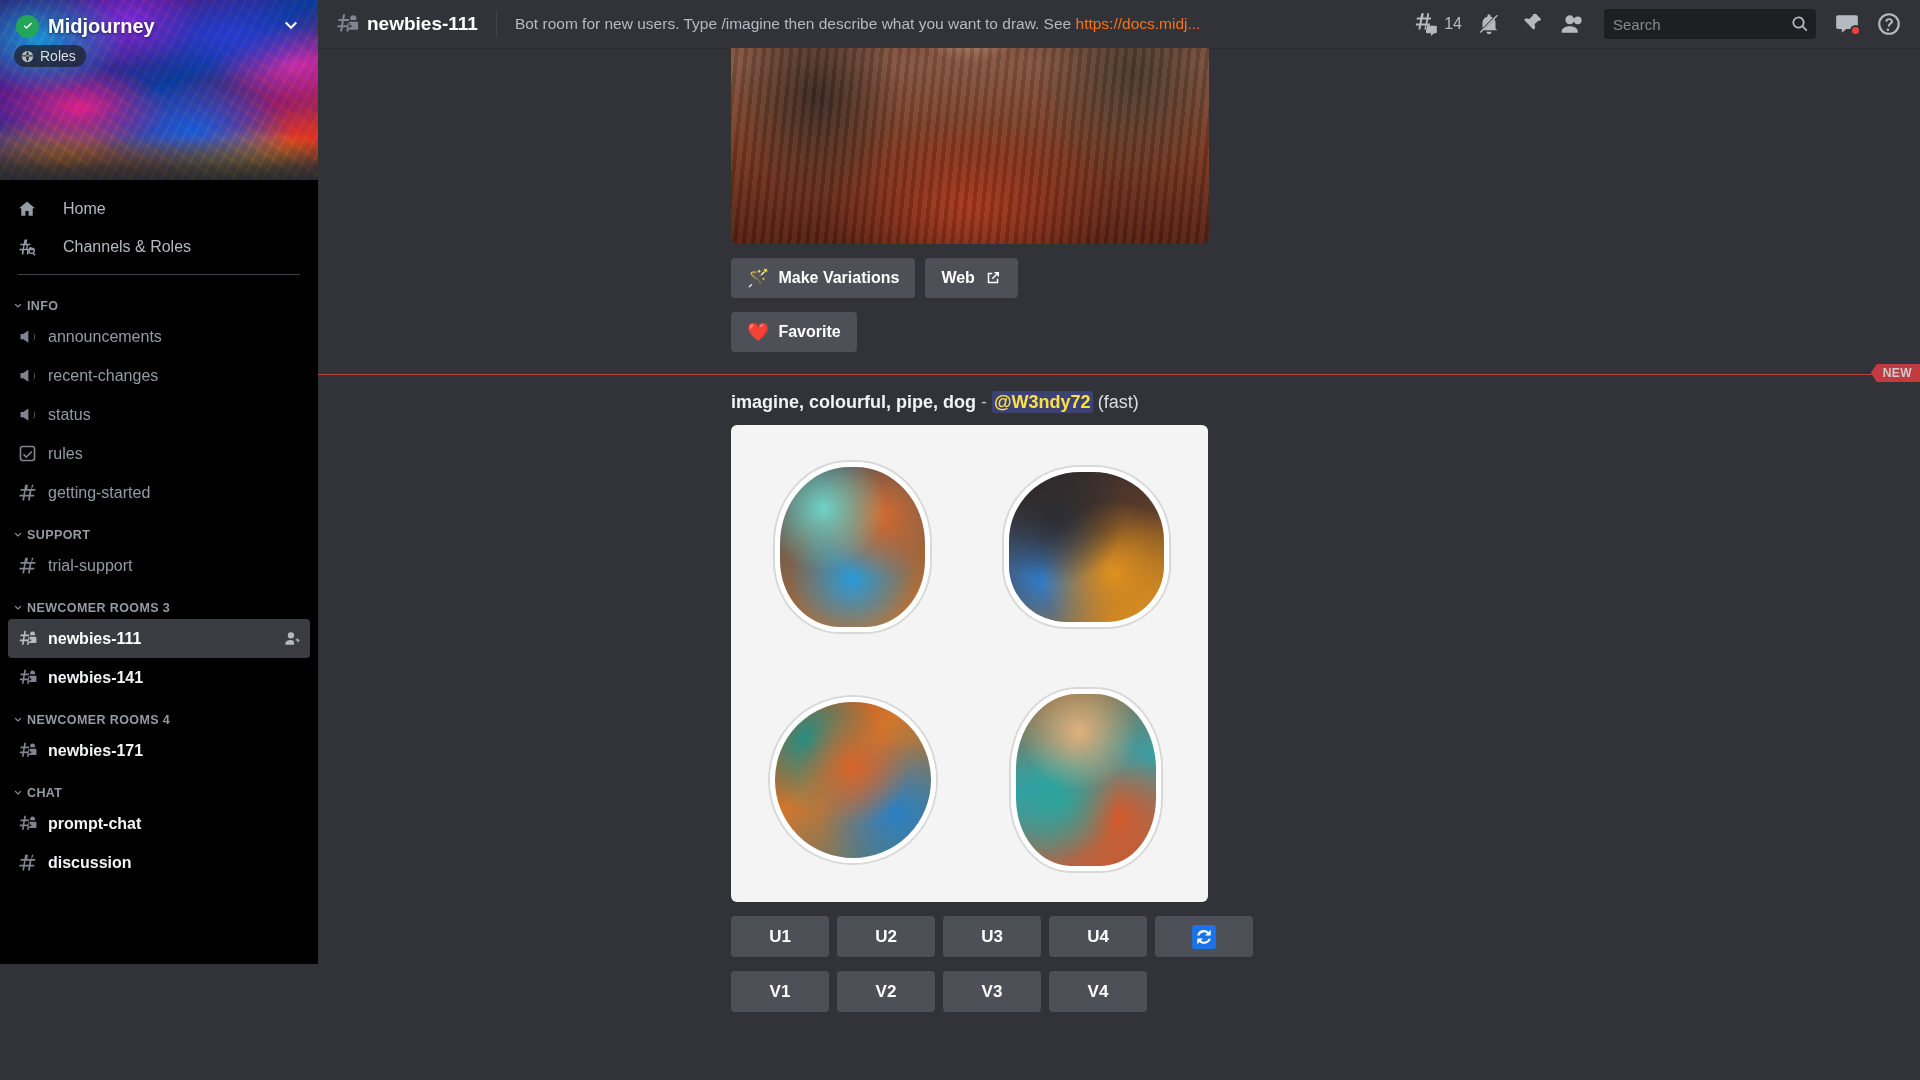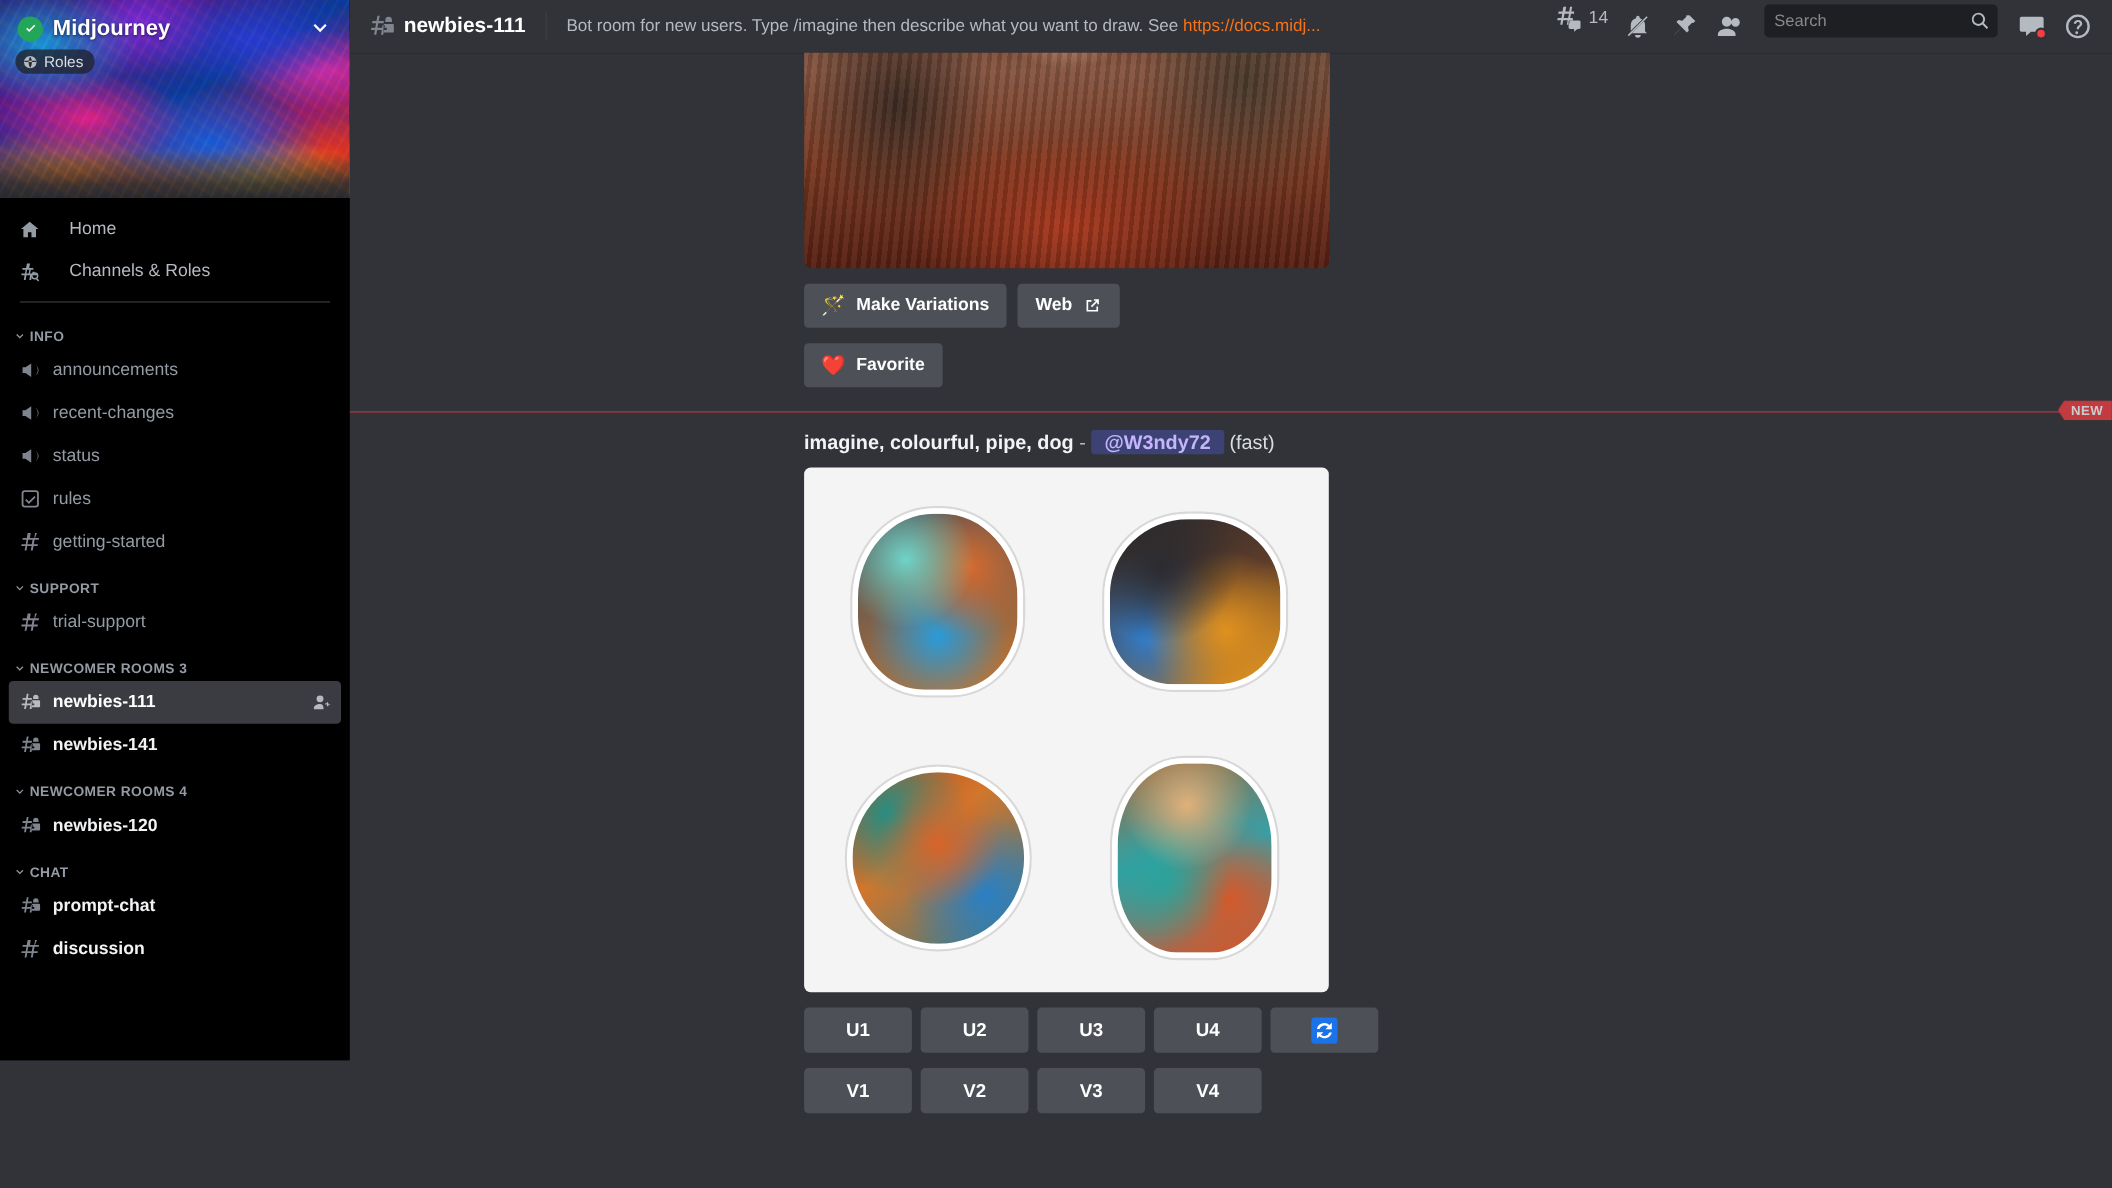--- a/index.html
+++ b/index.html
@@ -118,21 +118,21 @@
   }
   .tb-hash { width: 30px; height: 30px; display:flex; align-items:center; justify-content:center; color:#80848e; flex:0 0 30px; }
   .tb-hash svg { width: 26px; height: 26px; fill: currentColor; }
   .tb-title { color:#fff; font-size:19px; font-weight:700; margin-left:5px; white-space:nowrap; }
   .tb-div { width:1px; height:26px; background:#3f4147; margin: 0 18px; flex:0 0 1px; }
   .tb-topic {
     color:#b5bac1; font-size: 15.5px; white-space: nowrap;
     overflow: hidden; text-overflow: ellipsis; flex: 0 1 auto; min-width: 0;
   }
   .tb-topic a { color:#f97316; text-decoration:none; }
-  .tb-right { margin-left:auto; display:flex; align-items:flex-start; gap: 0; flex: 0 0 auto; }
+  .tb-right { margin-left:auto; display:flex; align-items:center; gap: 0; flex: 0 0 auto; }
   .tb-btn {
     width: 42px; height: 40px; display:flex; align-items:center; justify-content:center;
     color:#b5bac1; cursor:pointer; position: relative;
   }
   .tb-btn svg { width: 26px; height: 26px; fill: currentColor; }
   .threads-group { display:flex; align-items:center; gap:5px; color:#b5bac1; padding: 0 6px 0 2px; cursor:pointer;}
   .threads-group svg { width: 26px; height: 26px; fill: currentColor; }
   .threads-count { font-size: 16px; color:#b5bac1; }
   .searchbox {
     width: 212px; height: 30px; background:#1e1f22; border-radius: 4px;
@@ -193,22 +193,22 @@
     background:#f23f43; color:#ffffff; font-size:12px; font-weight:700;
     padding: 2px 8px 2px 12px; letter-spacing: .4px;
     clip-path: polygon(12% 0, 100% 0, 100% 100%, 12% 100%, 0 50%);
   }
   .prompt-line {
     margin: 17px 0 0 413px; font-size: 18px; color:#f2f3f5; font-weight: 700;
     white-space: nowrap;
   }
   .prompt-line .dash { color:#b5bac1; font-weight: 400; }
   .mention {
-    background: rgba(88,101,242,0.32); color:#c4b5fd; border-radius:3px;
-    padding: 1px 12px; font-weight: 600;
+    background: rgba(88,101,242,0.32); color:#fde047; border-radius:3px;
+    padding: 1px 2px; font-weight: 600;
   }
   .prompt-line .fast { color:#dbdee1; font-weight: 400; }
 
   .grid-img {
     width: 477px; height: 477px; margin: 12px 0 0 413px;
     background:#f4f4f4; border-radius: 6px; padding: 8px;
     display:grid; grid-template-columns: 1fr 1fr; grid-template-rows: 1fr 1fr; gap: 6px;
   }
   .cell { position: relative; display:flex; align-items:center; justify-content:center; }
   .sticker { position: relative; }
@@ -406,21 +406,21 @@
             <path d="M12 15.5 5.5 9l1.6-1.6L12 12.3l4.9-4.9L18.5 9z"></path>
           </svg>
         <span>NEWCOMER ROOMS 4</span>
       </div>
       <div class="ch bold">
         <span class="chico">
           <svg viewBox="0 0 24 24">
               <path d="M8.4 3 7.6 7.4H4.2l-.3 1.9h3.4l-.7 3.9H3.3l-.3 1.9h3.3L5.6 19h1.9l.7-3.9h3.9L11.4 19h1.9l.7-3.9h2.2v-1.9h-1.9l.4-2.2h-2l-.4 2.2H8.4l.7-3.9h4.6V7.4H9.5L10.3 3zM15 8.4h5.6v-1.6a2.8 2.8 0 0 0-5.6 0zm-.6 1.5h6.9c.5 0 .9.4.9.9v5.5c0 .5-.4.9-.9.9h-6.9a.9.9 0 0 1-.9-.9v-5.5c0-.5.4-.9.9-.9z"></path>
             </svg>
         </span>
-        <span class="chname">newbies-120</span>
+        <span class="chname">newbies-171</span>
       </div>
 
       <div class="cat">
         <svg viewBox="0 0 24 24">
             <path d="M12 15.5 5.5 9l1.6-1.6L12 12.3l4.9-4.9L18.5 9z"></path>
           </svg>
         <span>CHAT</span>
       </div>
       <div class="ch bold">
         <span class="chico">

